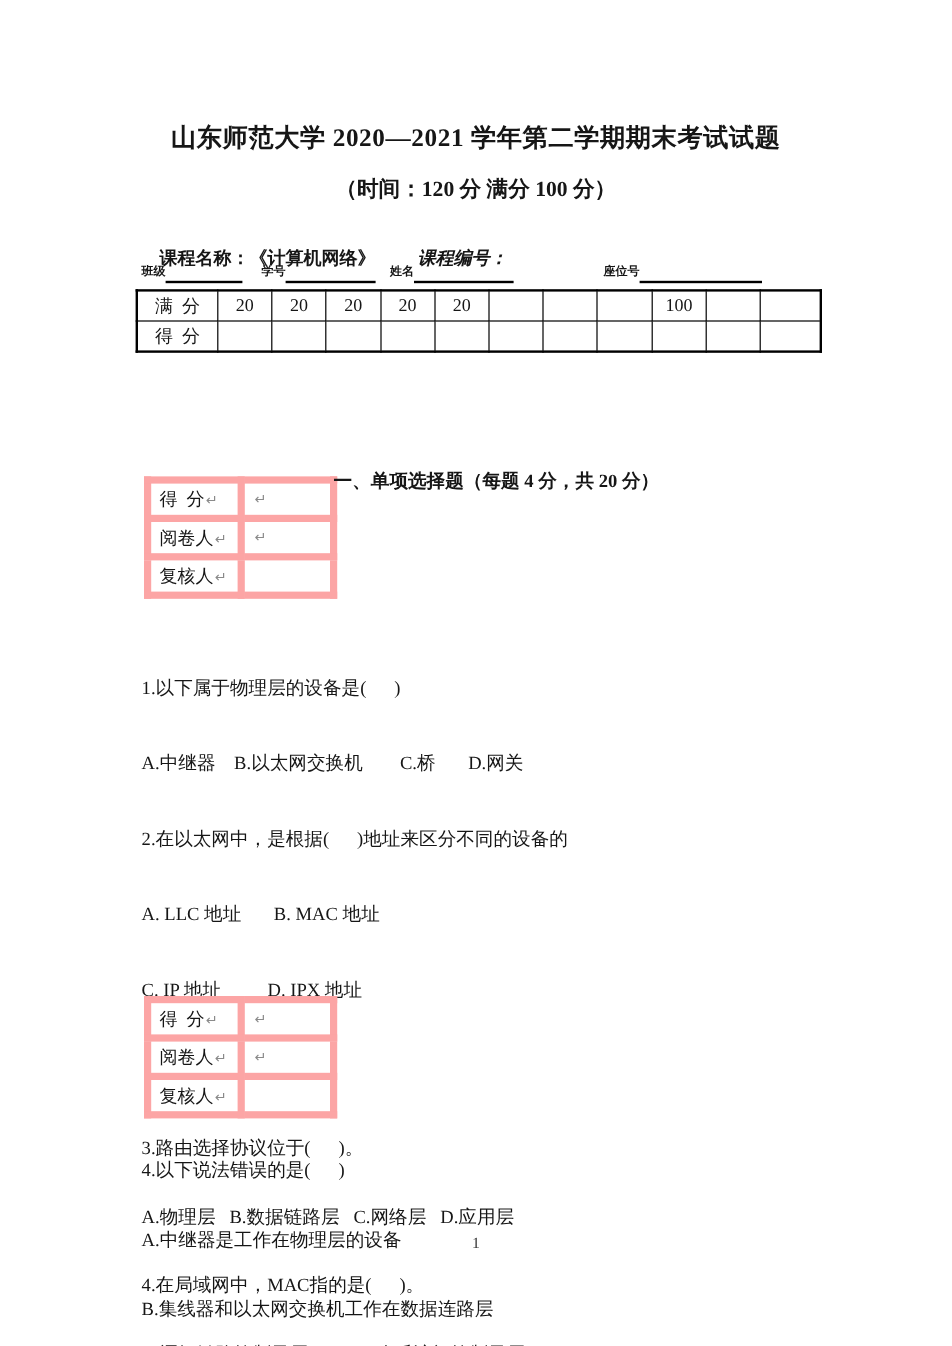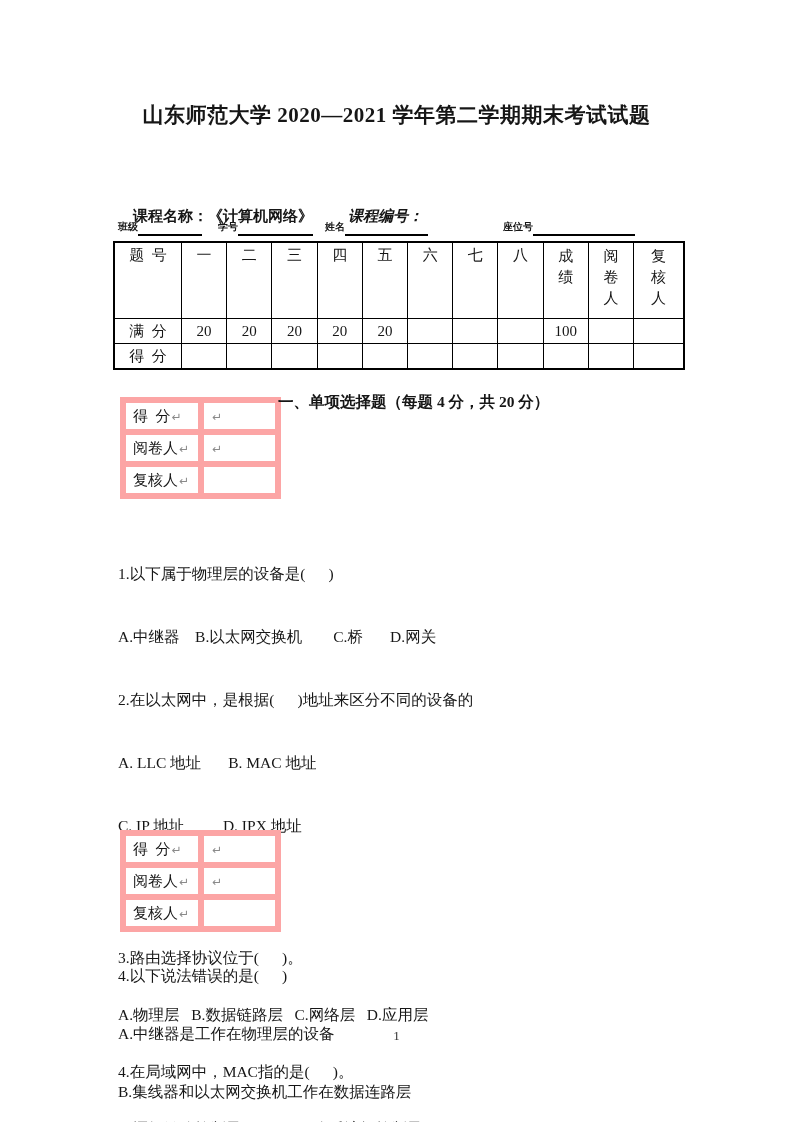--- a/index.html
+++ b/index.html
@@ -85,20 +85,21 @@
     position:absolute;top:1028px;left:0;width:100%;
     text-align:center;font-size:13px;color:#333;
   }
 </style>
 </head>
 <body>
 
 <div class="page">
 
   <div class="title">山东师范大学 2020—2021 学年第二学期期末考试试题</div>
+  <div class="subtitle">（时间：120 分 满分 100 分）</div>
 
   <div class="course-line">
     <span>课程名称：《计算机网络》</span><span class="code">课程编号：</span>
   </div>
 
   <div class="info-line">
     <span class="field f1">
       <span>班级</span>
         <span class="blank"></span>
     </span>
@@ -125,34 +126,20 @@
       <col style="width:45px">
         <col style="width:45px">
         <col style="width:45px">
         <col style="width:45px">
       <col style="width:45px">
         <col style="width:45px">
         <col style="width:45px">
         <col style="width:50px">
     </colgroup>
     <tbody>
-        <tr class="head-row">
-      <td class="lbl">题  号</td>
-      <td>一</td>
-      <td>二</td>
-      <td>三</td>
-      <td>四</td>
-      <td>五</td>
-      <td>六</td>
-      <td>七</td>
-      <td>八</td>
-      <td><span class="stack">成绩</span></td>
-      <td><span class="stack">阅卷人</span></td>
-      <td><span class="stack">复核人</span></td>
-    </tr>
     <tr class="val-row">
       <td class="lbl">满  分</td>
       <td>20</td>
       <td>20</td>
       <td>20</td>
       <td>20</td>
       <td>20</td>
       <td></td>
       <td></td>
       <td></td>

